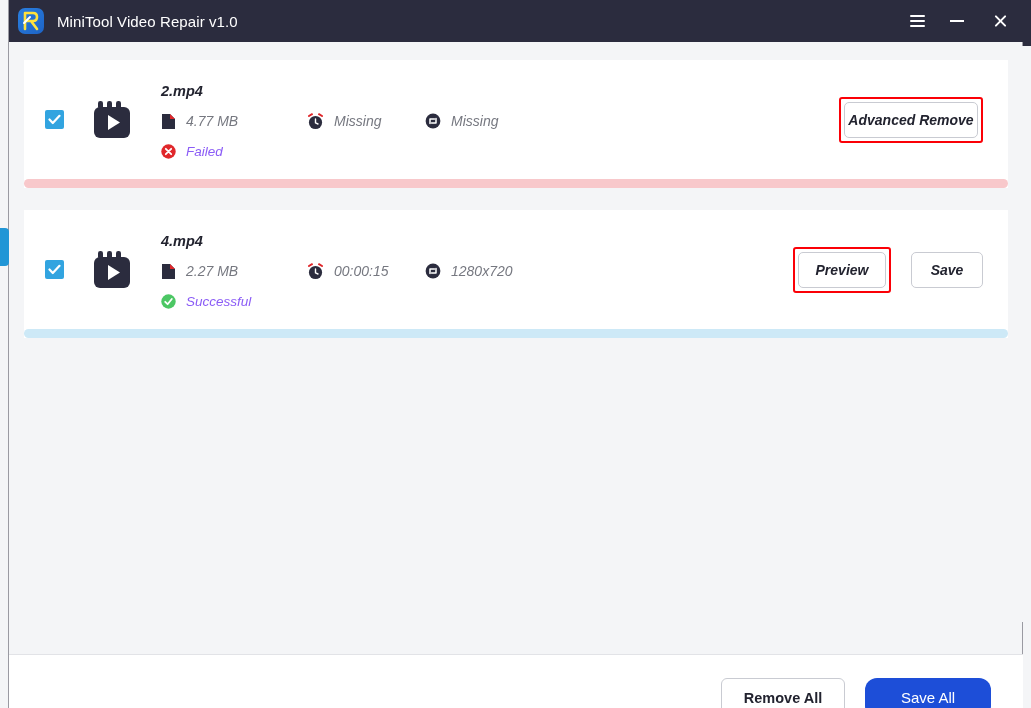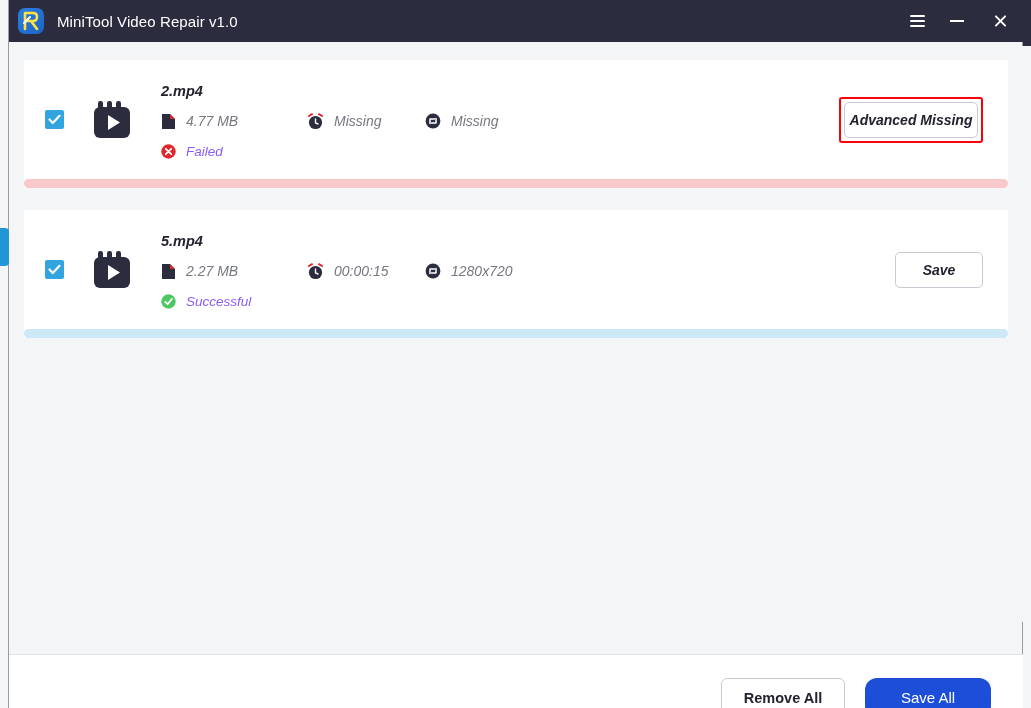--- a/index.html
+++ b/index.html
@@ -275,21 +275,21 @@
     background: #ffffff;
     border: 1px solid #c9cbd2;
     height: 36px;
     display: flex;
     align-items: center;
     justify-content: center;
     cursor: pointer;
   }
   .btn-advanced { width: 134px; }
   .btn-preview  { width: 88px; }
-  .btn-save     { width: 88px; }
+  .btn-save     { width: 72px; }
 
   .hl {
     position: relative;
     padding: 3px;
     border: 2px solid #fb0007;
     border-radius: 3px;
   }
 
   
   .footer {
@@ -425,21 +425,21 @@
           <svg class="micon" width="15" height="15" viewBox="0 0 15 15">
             <circle cx="7.5" cy="7.5" r="7.2" fill="#e0272b"></circle>
             <path d="M4.8 4.8 L10.2 10.2 M10.2 4.8 L4.8 10.2" stroke="#ffffff" stroke-width="1.8" stroke-linecap="round"></path>
           </svg>
           <span class="slabel">Failed</span>
         </div>
       </div>
 
       <div class="row-actions">
         <div class="hl">
-          <div class="btn btn-advanced">Advanced Missing</div>
+          <div class="btn btn-advanced">Advanced Remove</div>
         </div>
       </div>
     </div>
 
     <div class="progress-track">
       <div class="progress-fill" id="prog0" style="width: 100%; background: rgb(248, 200, 203);"></div>
     </div>
 
     <div class="file-card">
       <div class="checkbox">
@@ -450,21 +450,21 @@
 
       <svg class="clapper" viewBox="0 0 46 46">
         <rect x="5" y="10" width="36" height="31" rx="6" fill="#2b2c3e"></rect>
         <rect x="9" y="4" width="5" height="8" rx="2.2" fill="#2b2c3e"></rect>
         <rect x="18" y="4" width="5" height="8" rx="2.2" fill="#2b2c3e"></rect>
         <rect x="27" y="4" width="5" height="8" rx="2.2" fill="#2b2c3e"></rect>
         <path d="M19 18 L31 25.5 L19 33 Z" fill="#ffffff"></path>
       </svg>
 
       <div class="file-info">
-        <div class="file-name">5.mp4</div>
+        <div class="file-name">4.mp4</div>
 
         <div class="meta-row">
           <div class="meta-item m-size">
             <svg class="micon" width="15" height="17" viewBox="0 0 15 17">
               <path d="M1 1 H9 L14 6 V16 H1 Z" fill="#2b2c3e"></path>
               <path d="M9 1 L14 6 H9 Z" fill="#e0272b"></path>
             </svg>
             <span class="mlabel">2.27 MB</span>
           </div>
 
@@ -490,20 +490,23 @@
         <div class="status-row">
           <svg class="micon" width="15" height="15" viewBox="0 0 15 15">
             <circle cx="7.5" cy="7.5" r="7.2" fill="#4cc764"></circle>
             <path d="M4.2 7.8 L6.6 10.2 L10.8 5" stroke="#ffffff" stroke-width="1.8" fill="none" stroke-linecap="round" stroke-linejoin="round"></path>
           </svg>
           <span class="slabel">Successful</span>
         </div>
       </div>
 
       <div class="row-actions">
+        <div class="hl">
+          <div class="btn btn-preview">Preview</div>
+        </div>
         <div class="btn btn-save">Save</div>
       </div>
     </div>
 
     <div class="progress-track">
       <div class="progress-fill" id="prog1" style="width: 100%; background: rgb(205, 233, 247);"></div>
     </div>
 
   </div>
 

